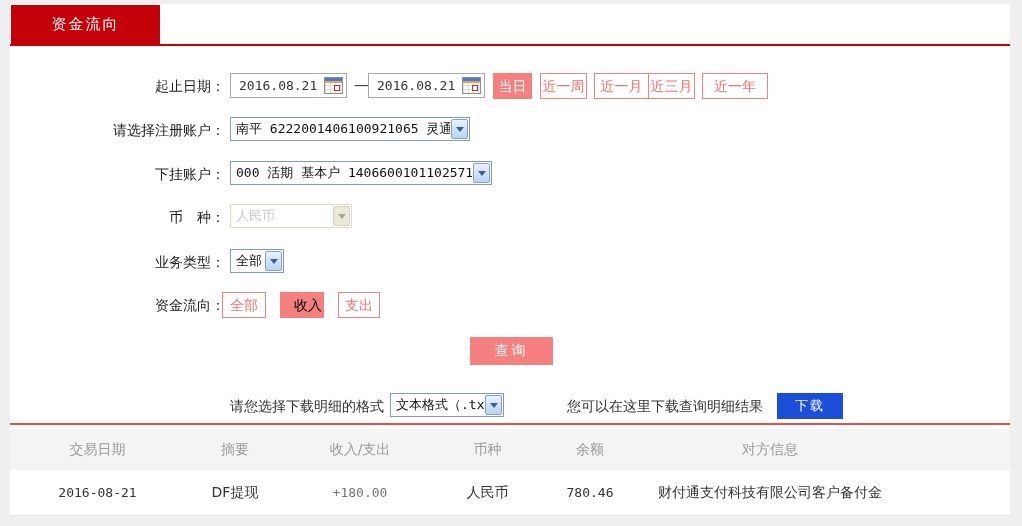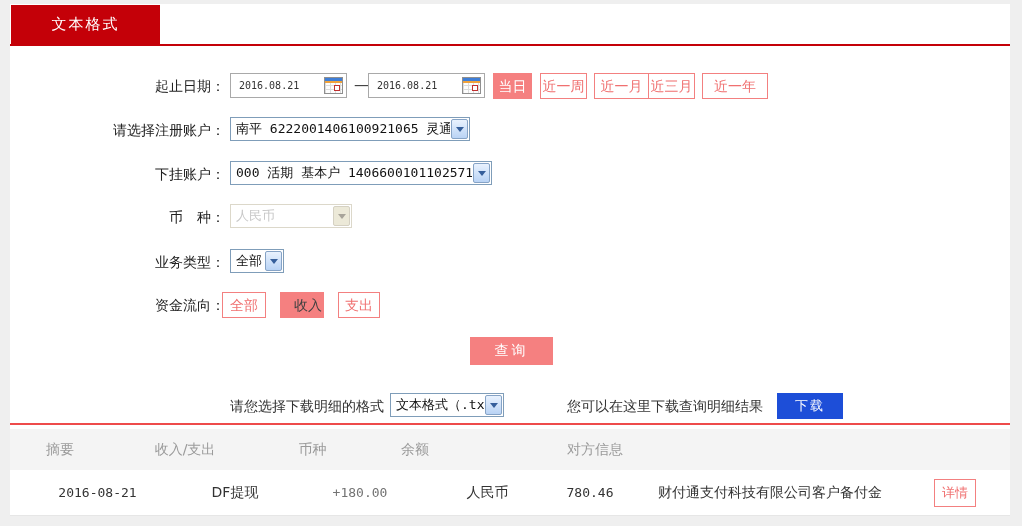--- a/index.html
+++ b/index.html
@@ -13,21 +13,21 @@
          letter-spacing:2px; cursor:pointer; }
   .tab-underline { position:absolute; left:0; top:40px; width:100%; height:2px; background:#c40008; }
 
   
   .row-label { position:absolute; left:0; width:215px; text-align:right; height:26px; line-height:26px; color:#222; }
   .dash { position:absolute; color:#444; font-size:15px; height:26px; line-height:25px; }
 
   .date-input { position:absolute; width:117px; height:25px; border:1px solid #a9a9a9; background:#fff;
                 display:flex; align-items:center; }
   .date-input input { border:none; outline:none; width:78px; height:21px; margin-left:8px;
-                      font-family:"DejaVu Sans Mono", monospace; font-size:10px; color:#333; background:transparent; }
+                      font-family:"DejaVu Sans Mono", monospace; font-size:13px; color:#333; background:transparent; }
   .cal { position:absolute; right:3px; top:3px; width:19px; height:17px; border:1px solid #8f8f8f; background:#fdfdfd;
          background-image:repeating-linear-gradient(to right,#dcdcdc 0 1px,transparent 1px 5px),
                           repeating-linear-gradient(to bottom,#dcdcdc 0 1px,transparent 1px 4px);
          background-position:0 7px; background-size:100% 100%; cursor:pointer; }
   .cal::before { content:''; position:absolute; left:0; right:0; top:0; height:3px; background:#3f7ed6; border-bottom:2px solid #f0a23c; }
   .cal::after { content:''; position:absolute; right:2px; bottom:2px; width:4px; height:4px; border:1px solid #c03030; background:#fff; }
 
   .qbtn { position:absolute; height:26px; line-height:24px; text-align:center; font-size:14px; cursor:pointer;
           border:1px solid #f38080; color:#f07070; background:#fff; }
   .qbtn.active { background:#f58080; color:#fff; border-color:#f58080; }
@@ -39,21 +39,21 @@
   .xsel .arrow { width:17px; height:20px; margin:1px; border:1px solid #86a3c6; border-radius:2px;
                  background:linear-gradient(#e9f2fe,#b9d3f5); display:flex; align-items:center; justify-content:center; }
   .xsel .arrow::after { content:''; border-left:4px solid transparent; border-right:4px solid transparent; border-top:5px solid #365f9b; }
   .xsel.disabled { border-color:#dcd8ca; }
   .xsel.disabled .txt { color:#c8c8c8; }
   .xsel.disabled .arrow { border-color:#d5d1c3; background:#ece9d8; }
   .xsel.disabled .arrow::after { border-top-color:#a8a49a; }
 
   .fbtn { position:absolute; height:26px; line-height:24px; text-align:center; font-size:14px; cursor:pointer;
           border:1px solid #f38080; color:#f07070; background:#fff; }
-  .fbtn.active { background:#f58080; color:#404040; border-color:#f58080;padding-left:12px; }
+  .fbtn.active { background:#f58080; color:#000000; border-color:#f58080;padding-left:12px; }
 
   .query-btn { position:absolute; left:460px; top:333px; width:83px; height:28px; background:#f58080; color:#fff;
                border:none; font-size:14px; letter-spacing:3px; cursor:pointer; font-family:Liberation Sans, sans-serif; }
 
   .dl-label { position:absolute; left:0; top:389px; width:374px; height:26px; line-height:26px; text-align:right; }
   .dl-hint  { position:absolute; left:557px; top:389px; height:26px; line-height:26px; }
   .dl-btn   { position:absolute; left:767px; top:389px; width:66px; height:26px; background:#1d4ed8; color:#fff;
               border:none; font-size:13px; letter-spacing:2px; cursor:pointer; font-family:"DejaVu Sans", sans-serif; }
 
   
@@ -67,21 +67,21 @@
   .num { font-family:"DejaVu Sans Mono", monospace; font-size:13px; }
   .amount { color:#737373; }
   .detail-btn { display:inline-block; width:42px; height:28px; line-height:26px; border:1px solid #f38080;
                 color:#f07070; background:#fff; font-size:13px; cursor:pointer; }
 </style>
 </head>
 <body>
 
 <div class="content">
 
-  <div class="tab">文本格式</div>
+  <div class="tab">资金流向</div>
   <div class="tab-underline"></div>
 
   <div class="row-label" style="top:69px">起止日期：</div>
   <div class="date-input" style="left:220px; top:69px">
     <input value="2016.08.21" style="">
     <span class="cal"></span>
   </div>
   <div class="dash" style="left:344px; top:69px">—</div>
   <div class="date-input" style="left:358px; top:69px">
     <input value="2016.08.21" style="">
@@ -127,31 +127,29 @@
   <div class="dl-label">请您选择下载明细的格式</div>
   <div class="xsel" style="left:380px; top:389px; width:114px">
     <span class="txt">文本格式（.txt）</span>
     <span class="arrow"></span>
   </div>
   <div class="dl-hint">您可以在这里下载查询明细结果</div>
   <button class="dl-btn">下载</button>
 
   <div class="tbl-topline"></div>
   <div class="tbl-head">
+    <div class="c c1">交易日期</div>
     <div class="c c2">摘要</div>
     <div class="c c3">收入/支出</div>
     <div class="c c4">币种</div>
     <div class="c c5">余额</div>
     <div class="c c6">对方信息</div>
     <div class="c c7"></div>
   </div>
   <div class="tbl-row">
     <div class="c c1 num">2016-08-21</div>
     <div class="c c2">DF提现</div>
     <div class="c c3 num amount">+180.00</div>
     <div class="c c4">人民币</div>
     <div class="c c5 num">780.46</div>
     <div class="c c6">财付通支付科技有限公司客户备付金</div>
-    <div class="c c7">
-      <span class="detail-btn">详情</span>
-    </div>
   </div>
 </div>
 
 </body></html>

